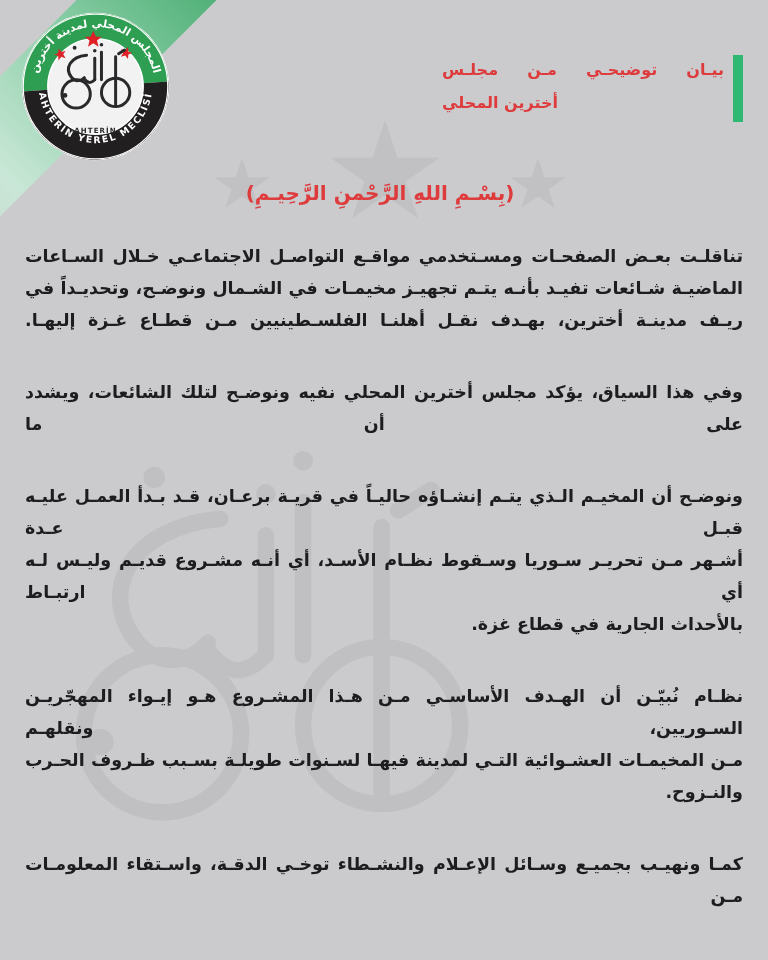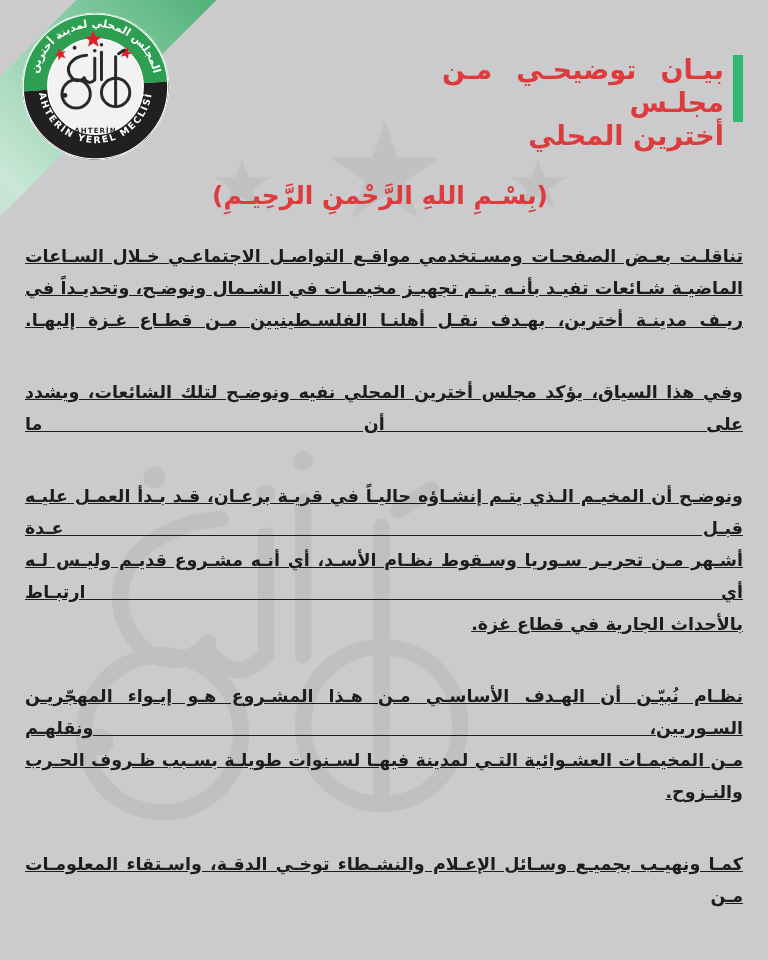--- a/index.html
+++ b/index.html
@@ -25,36 +25,36 @@
   
   .watermark{ position:absolute; left:55px; top:402px; width:430px; height:465px; z-index:1; opacity:0.06; }
   
   .logo{ position:absolute; left:21px; top:12px; width:149px; height:149px; z-index:3; }
   .logo-ar-arc{ font-size:14.5px; font-weight:bold; fill:#ffffff; }
   .logo-la-arc{ font-size:12.5px; font-weight:bold; fill:#ffffff; letter-spacing:2.4px; }
   .logo-caption{ font-size:9.5px; font-weight:bold; fill:#2b2b2b; letter-spacing:1.4px; text-anchor:middle; }
   
   .page-header{
     position:absolute; top:53px; right:44px; width:282px; z-index:4;
-    direction:rtl; color:#de3b3d; font-weight:bold; font-size:27px; line-height:33px;
+    direction:rtl; color:#de3b3d; font-weight:bold; font-size:16px; line-height:33px;
   }
   .page-header .hl1{ text-align:justify; text-align-last:justify; }
-  .page-header .hl2{ text-align:right; }
+  .page-header .hl2{ text-align:left; }
   .green-bar{ position:absolute; top:55px; right:25px; width:10px; height:67px; background:#2eb871; z-index:4; }
   
   .basmala{
     position:absolute; top:181px; left:0; right:8px; z-index:4;
-    direction:rtl; text-align:center; color:#de3b3d; font-weight:bold; font-size:25px;
+    direction:rtl; text-align:center; color:#de3b3d; font-weight:bold; font-size:20px;
   }
   
   .body-text{
     position:absolute; top:240px; right:25px; left:25px; z-index:4;
     direction:rtl; color:#1d1d1f; font-weight:bold; font-size:17.5px;
   }
-  .para{ margin:0 0 40px 0;text-decoration:underline; }
+  .para{ margin:0 0 40px 0; }
   .para:last-child{ margin-bottom:0; }
   .line{ line-height:32px; }
   .jl{ text-align:justify; text-align-last:justify; }
   .el{ text-align:right; }
 </style>
 </head>
 <body>
 
 <svg width="0" height="0" style="position:absolute" aria-hidden="true">
   <defs>

